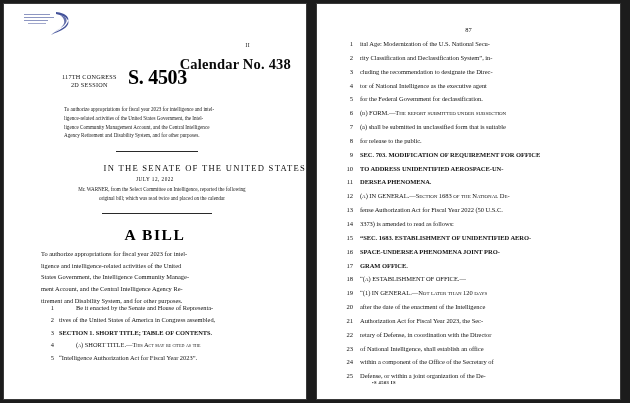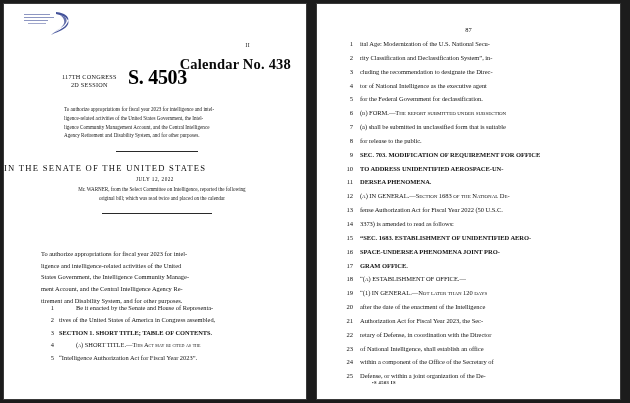--- a/index.html
+++ b/index.html
@@ -117,21 +117,21 @@
     top: 147px;
     width: 82px;
     border-top: 0.8px solid #2a2a2a;
   }
 
   .senate-head {
     position: absolute;
     left: 0;
     right: 0;
     top: 159px;
-    text-align: left;
+    text-align: right;
     font-size: 8.6px;
     letter-spacing: 1.25px;
     color: #0c0c0c;
     font-variant: small-caps;
     white-space: nowrap;
   }
 
   .senate-date {
     position: absolute;
     left: 0;
@@ -309,20 +309,21 @@
     <div class="senate-head">IN THE SENATE OF THE UNITED STATES</div>
     <div class="senate-date">JULY 12, 2022</div>
 
     <div class="referral">
       <span>Mr. WARNER, from the Select Committee on Intelligence, reported the</span>
       <span>following original bill; which was read twice and placed on the calendar</span>
     </div>
 
     <div class="rule-long"></div>
 
+    <div class="abill">A BILL</div>
 
     <div class="bill-summary">
       <span class="hang">To authorize appropriations for fiscal year 2023 for intel-</span>
       <span class="hang">ligence and intelligence-related activities of the United</span>
       <span class="hang">States Government, the Intelligence Community Manage-</span>
       <span class="hang">ment Account, and the Central Intelligence Agency Re-</span>
       <span class="hang">tirement and Disability System, and for other purposes.</span>
     </div>
 
     <div class="body-lines" id="left-body">

